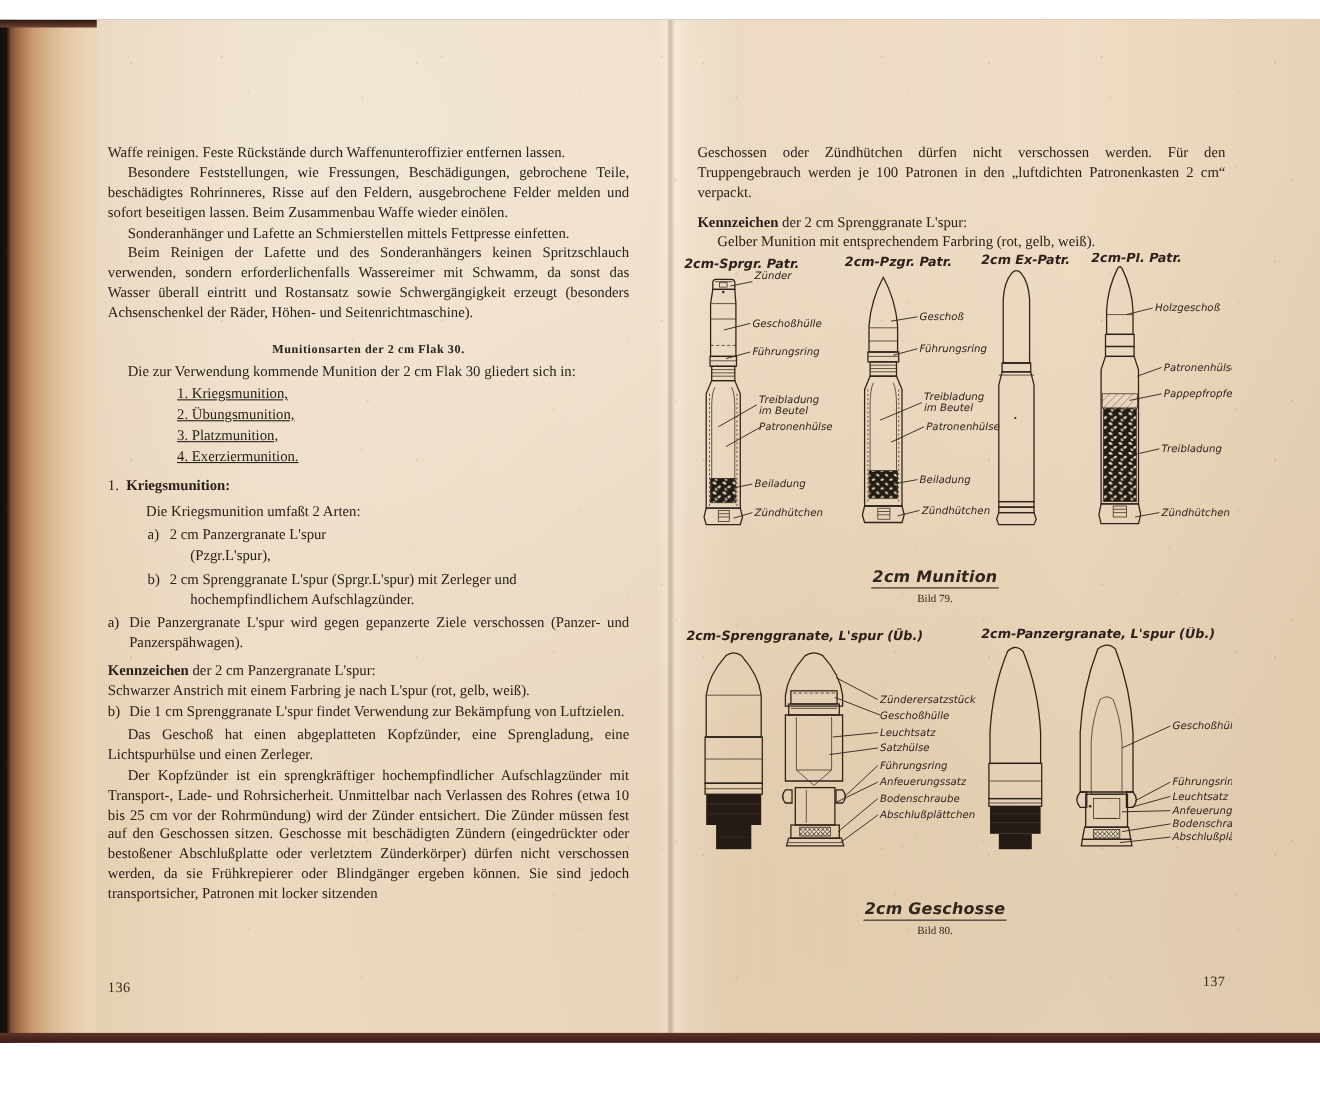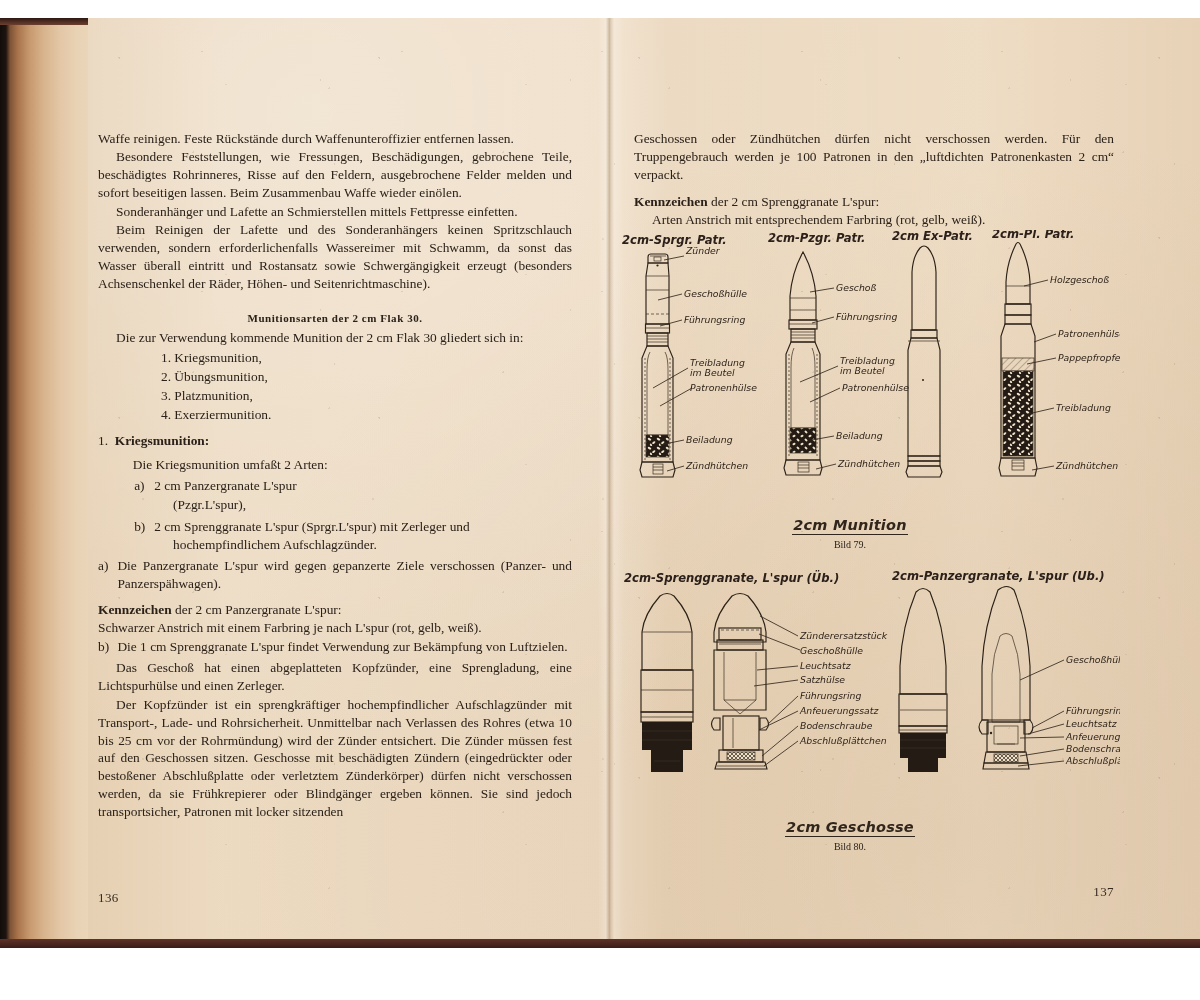--- a/index.html
+++ b/index.html
@@ -89,21 +89,21 @@
   .p.flush  { text-indent:0; }
   .p.hang   { text-indent:0; padding-left:1.45em; }
   .p.hang > .mk { display:inline-block; width:1.45em; margin-left:-1.45em; }
   .bold     { font-weight:bold; }
   .sec-head {
     text-align:center; font-weight:bold; font-size:11px;
     letter-spacing:.55px; margin:18px 0 4px 0; text-indent:0;
   }
   .num-list { margin:2px 0 8px 0; padding:0; list-style:none; }
   .num-list li { margin:0 0 1px 0; padding-left:0; text-indent:0; }
-  .indent-1 { padding-left:4.7em; }
+  .indent-1 { padding-left:4.7em;text-decoration:underline; }
   .indent-2 { padding-left:2.6em; }
   .indent-3 { padding-left:5.6em; }
   .kk { font-weight:bold; }
   .gap-top { margin-top:8px; }
 
   .folio{
     position:absolute; font-size:13px; color:#352a20; letter-spacing:.4px;
   }
   #folio-left  { left:98px;  top:872px; }
   #folio-right { right:86px; top:866px; }
@@ -187,21 +187,21 @@
 
       <p class="p" style="margin-top:4px">Das Geschoß hat einen abgeplatteten Kopfzünder, eine Sprengladung, eine Lichtspurhülse und einen Zerleger.</p>
       <p class="p">Der Kopfzünder ist ein sprengkräftiger hochempfindlicher Aufschlagzünder mit Transport-, Lade- und Rohrsicherheit. Unmittelbar nach Verlassen des Rohres (etwa 10 bis 25 cm vor der Rohrmündung) wird der Zünder entsichert. Die Zünder müssen fest auf den Geschossen sitzen. Geschosse mit beschädigten Zündern (eingedrückter oder bestoßener Abschlußplatte oder verletztem Zünderkörper) dürfen nicht verschossen werden, da sie Frühkrepierer oder Blindgänger ergeben können. Sie sind jedoch transportsicher, Patronen mit locker sitzenden</p>
     </div>
 
     <div class="folio" id="folio-left">136</div>
 
     <div class="col" id="right-col">
       <p class="p flush">Geschossen oder Zündhütchen dürfen nicht verschossen werden. Für den Truppengebrauch werden je 100 Patronen in den „luftdichten Patronenkasten 2 cm“ verpackt.</p>
       <p class="p flush" style="margin-top:9px"><span class="kk">Kennzeichen</span><span> der 2 cm Sprenggranate L'spur:</span></p>
-      <p class="p">Arten Anstrich mit entsprechendem Farbring (rot, gelb, weiß).</p>
+      <p class="p">Gelber Munition mit entsprechendem Farbring (rot, gelb, weiß).</p>
     </div>
 
     <div class="folio" id="folio-right">137</div>
 
     <div class="fig" id="fig79">
       <svg width="500" height="300" viewBox="0 0 500 300" xmlns="http://www.w3.org/2000/svg">
         <defs>
           <pattern id="hatch" width="5" height="5" patternTransform="rotate(45)" patternUnits="userSpaceOnUse">
             <line x1="0" y1="0" x2="0" y2="5" stroke="#33281e" stroke-width="1"></line>
           </pattern>

